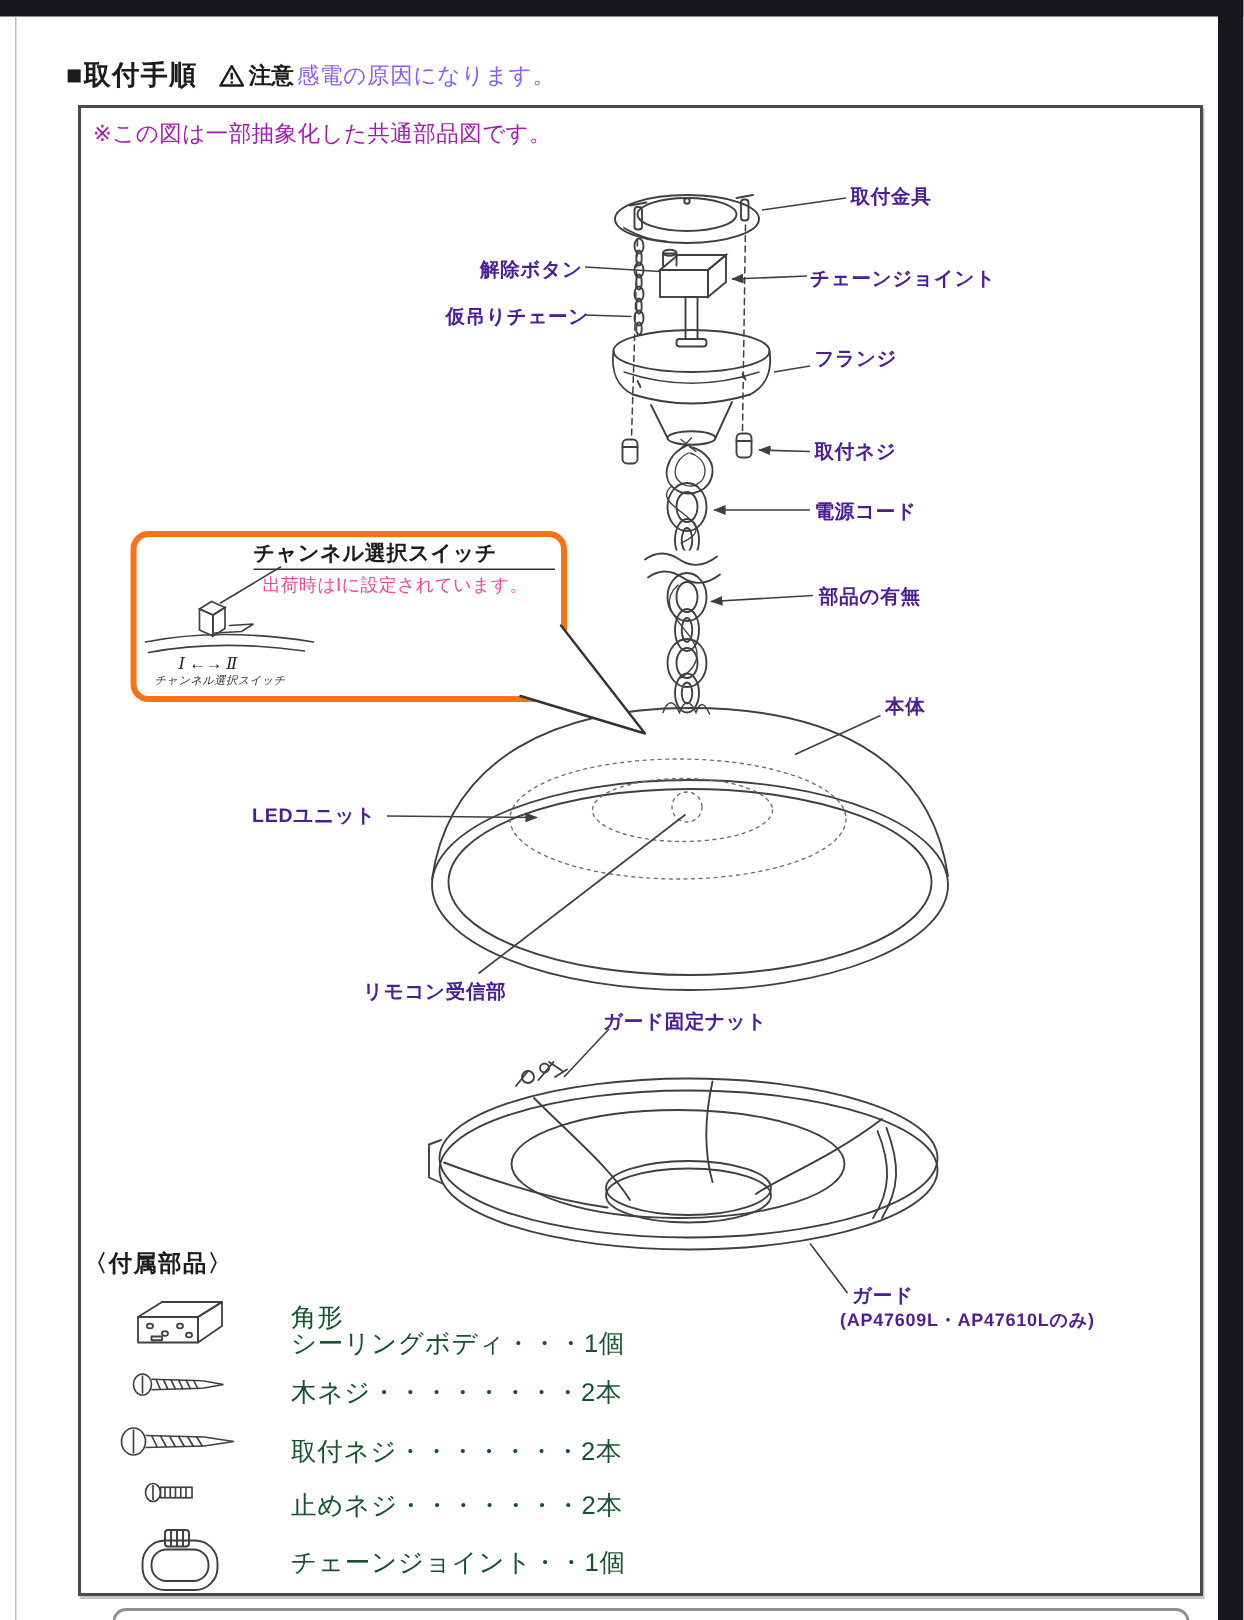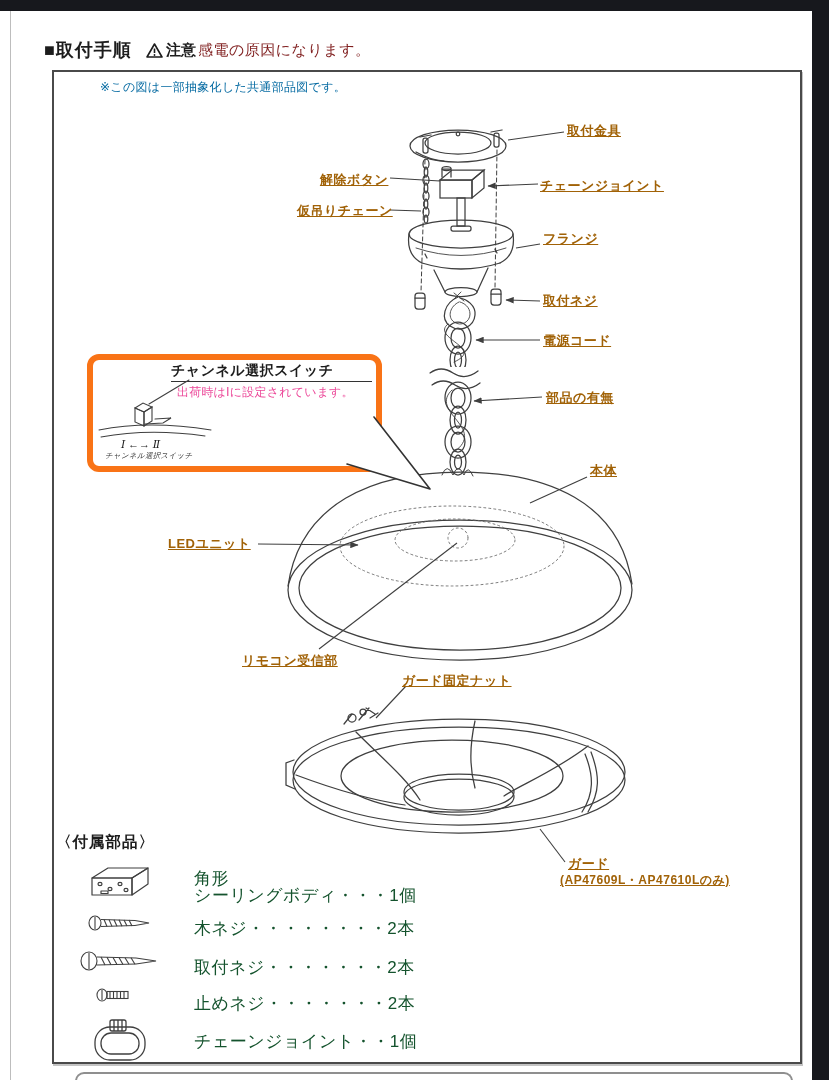--- a/index.html
+++ b/index.html
@@ -12,36 +12,36 @@
   }
   .top-bar{position:absolute;left:0;top:0;width:829px;height:11px;background:#17181d;}
   .right-bar{position:absolute;left:812px;top:0;width:17px;height:1080px;background:#17181d;}
   .page-edge{position:absolute;left:10px;top:11px;width:1px;height:1069px;background:#bdbdbd;}
 
   .header{position:absolute;left:44px;top:38px;display:flex;align-items:center;white-space:nowrap;}
   .header .title{font-size:18px;font-weight:bold;letter-spacing:1px;}
   .header .warn{display:flex;align-items:center;margin-left:14px;font-weight:bold;font-size:15px;}
   .header .warn svg{margin-right:3px;}
   .header .caution-bold{font-size:15px;font-weight:bold;margin-left:12px;letter-spacing:.5px;}
-  .header .caution-normal{font-size:15px;color:#7f1d1d;margin-left:2px;letter-spacing:.5px;}
+  .header .caution-normal{font-size:15px;color:#8b5cf6;margin-left:2px;letter-spacing:.5px;}
 
   .content-box{
     position:absolute;left:52px;top:70px;width:746px;height:990px;
     border:2px solid #4a4a4a;background:#fff;box-shadow:1px 2px 0 #c4c4c4;
   }
-  .note{position:absolute;left:8px;top:6px;font-size:12px;line-height:1.55;color:#0369a1;letter-spacing:.3px;z-index:2;margin-left:38px;}
+  .note{position:absolute;left:8px;top:6px;font-size:15px;line-height:1.55;color:#a21caf;letter-spacing:.3px;z-index:2;}
 
   svg.diagram{position:absolute;left:0;top:0;z-index:1;}
 
-  .dlabel{position:absolute;font-size:13px;font-weight:600;letter-spacing:.5px;z-index:4;white-space:nowrap;color:#a16207;text-decoration:underline;}
+  .dlabel{position:absolute;font-size:13px;font-weight:600;letter-spacing:.5px;z-index:4;white-space:nowrap;color:#4c1d95;}
   .dlabel.small{font-size:12px;font-weight:600;text-align:right;}
 
   .callout{
     position:absolute;left:33px;top:282px;width:283px;height:106px;
-    border:6px solid #f97316;border-radius:12px;background:#fff;z-index:2;
+    border:4px solid #f97316;border-radius:12px;background:#fff;z-index:2;
   }
   .callout-title{position:absolute;left:78px;top:2px;right:4px;font-size:14px;font-weight:bold;
     border-bottom:1.5px solid #333;padding-bottom:1px;letter-spacing:.5px;}
   .callout-body{position:absolute;left:84px;top:24px;font-size:12px;letter-spacing:.2px;color:#ec4899;}
   .sketch{position:absolute;left:4px;top:18px;}
   .switch-range{position:absolute;left:28px;top:78px;font-size:11px;font-style:italic;font-family:"Liberation Serif","DejaVu Serif",serif;color:#222;}
   .switch-caption{position:absolute;left:12px;top:91px;font-size:7.5px;font-style:italic;color:#333;letter-spacing:.3px;}
   svg.tail{position:absolute;left:280px;top:338px;z-index:3;}
 
   .parts-heading{position:absolute;left:2px;top:760px;font-size:15.5px;font-weight:bold;letter-spacing:1px;z-index:4;}

